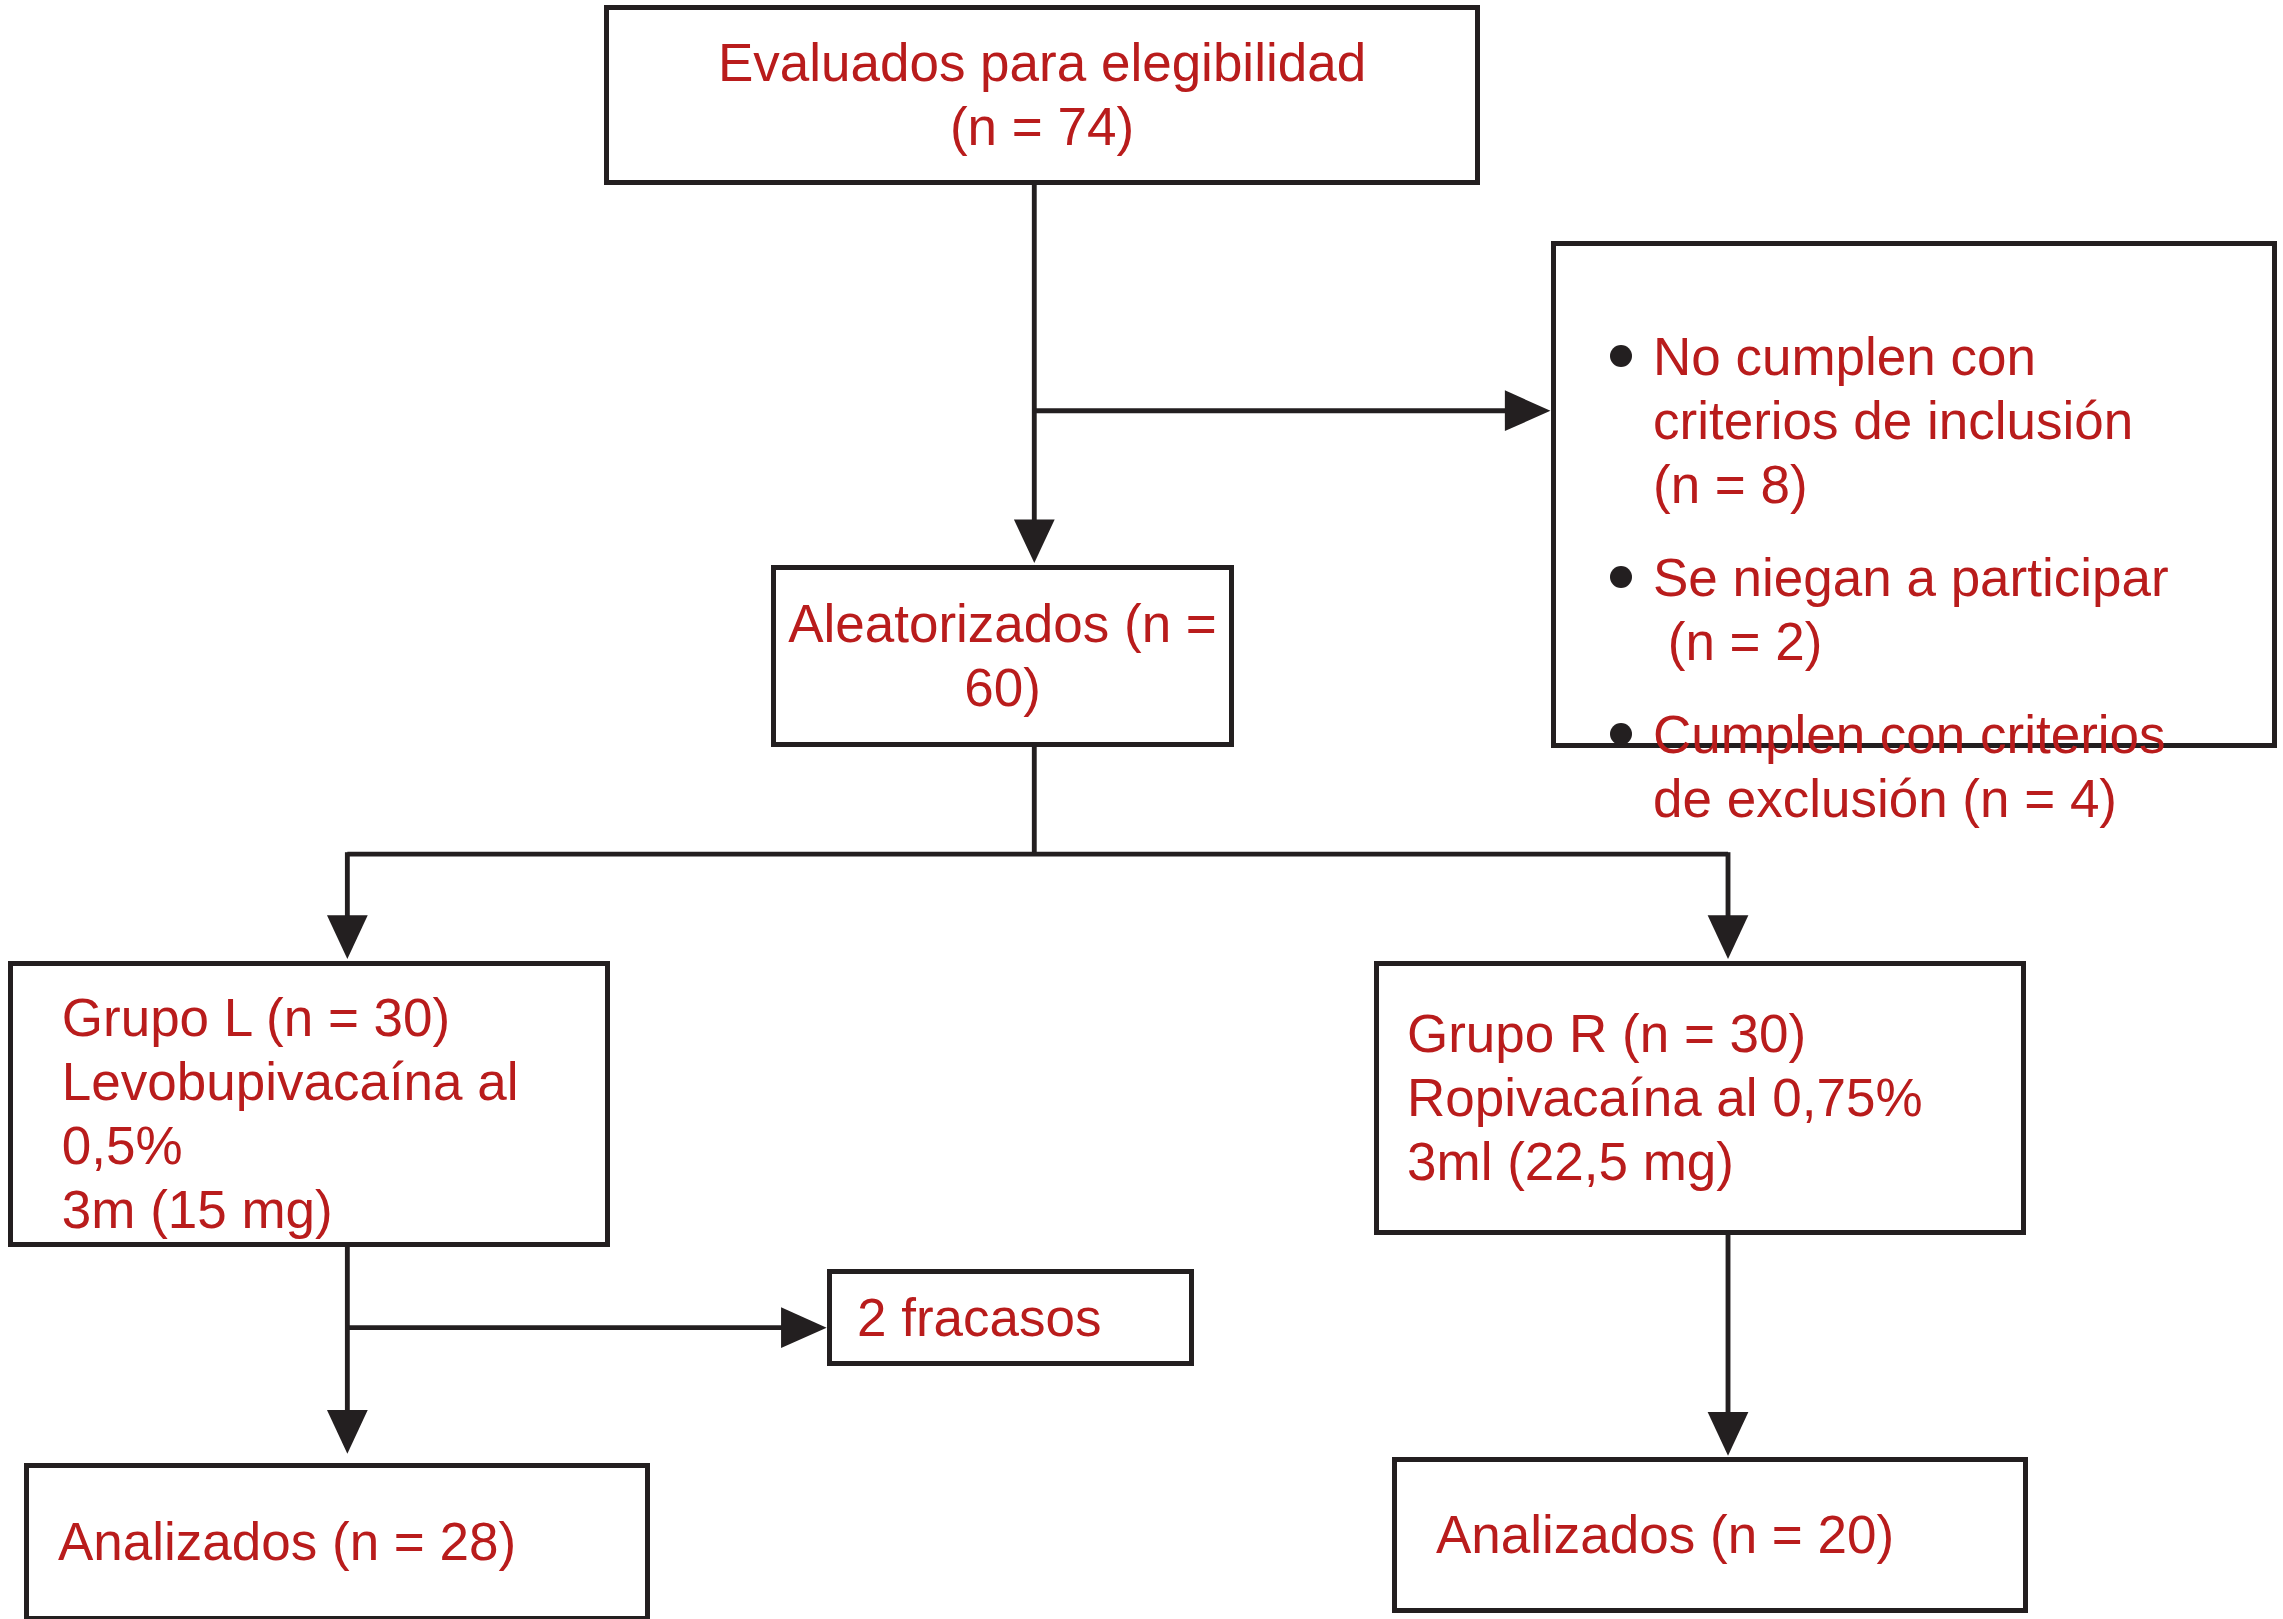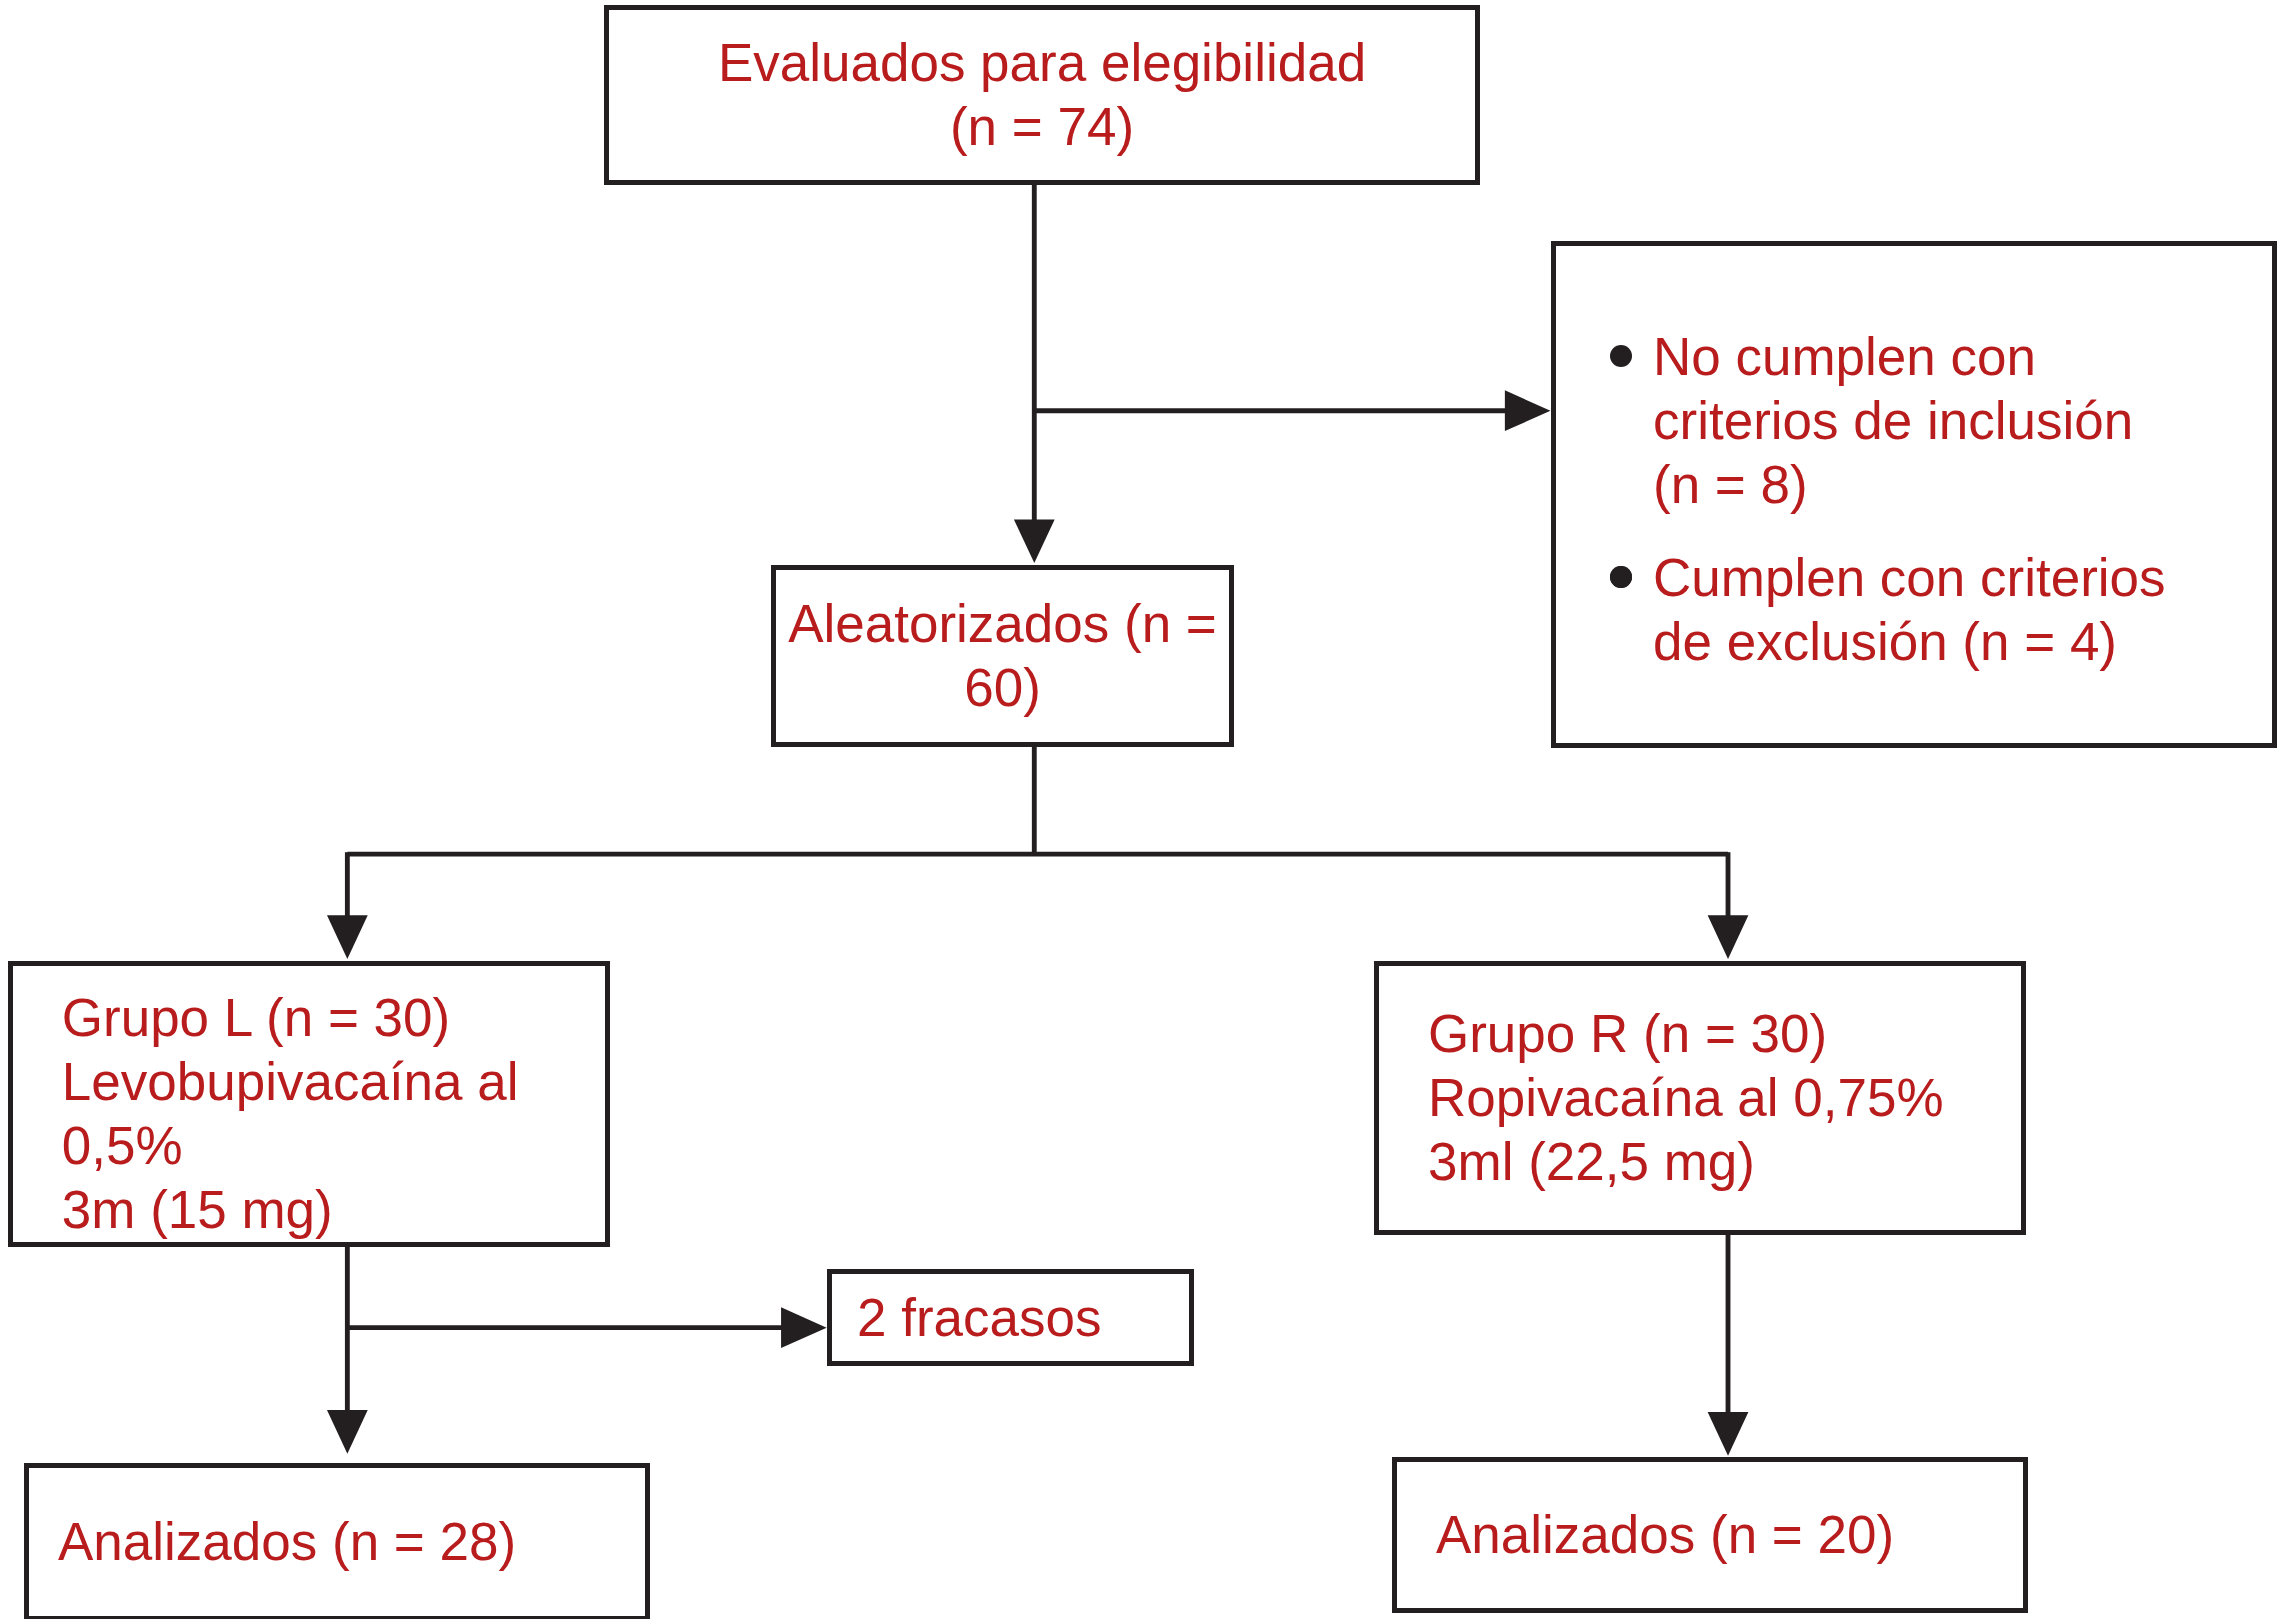--- a/index.html
+++ b/index.html
@@ -32,21 +32,21 @@
   .v-center { align-items: center; }
   .h-center { justify-content: center; text-align: center; }
   .pre  { white-space: pre-line; }
   .prewrap { white-space: pre-wrap; }
 
   .box-eligibility { left: 604px;  top: 4.9px;    width: 876px; height: 180px; }
   .box-exclusions  { left: 1551px; top: 241px;  width: 726px; height: 507px;
                      padding: 50px 9.7px 0 0; display: block; }
   .box-randomized  { left: 771px;  top: 565px;  width: 463px; height: 182px; }
   .box-group-l     { left: 7.8px;    top: 961px;  width: 602px; height: 286px; padding-left: 49px; align-items: flex-end; }
-  .box-group-r     { left: 1374px; top: 961px;  width: 652px; height: 274px; padding-left: 49px; }
+  .box-group-r     { left: 1374px; top: 961px;  width: 652px; height: 274px; padding-left: 28px; }
   .box-failures    { left: 827px;  top: 1269px; width: 367px; height: 97px; padding-left: 25px; }
   .box-analyzed-l  { left: 24px;   top: 1456px; width: 626px; height: 158px; padding-left: 29px; margin-top: 7px; }
   .box-analyzed-r  { left: 1392px; top: 1457px; width: 636px; height: 156px; padding-left: 39px; }
 
   ul.bullets { list-style: none; margin: 0; padding: 0; }
   li.bullet { position: relative; padding-left: 97px; margin-top: 29px; }
   .dot {
     position: absolute;
     left: 54px; top: 20.4px;
     width: 22px; height: 22px;
@@ -96,20 +96,22 @@
   <div class="box box-exclusions">
     <ul class="bullets">
       <li class="bullet">
         <span class="dot"></span>
         <span class="prewrap">No cumplen con
 criterios de inclusión
 (n = 8)</span>
       </li>
       <li class="bullet">
         <span class="dot"></span>
+        <span class="prewrap">Se niegan a participar
+ (n = 2)</span>
       </li>
       <li class="bullet">
         <span class="dot"></span>
         <span class="prewrap">Cumplen con criterios
 de exclusión (n = 4)</span>
       </li>
     </ul>
   </div>
 
   <div class="box box-randomized v-center h-center">

